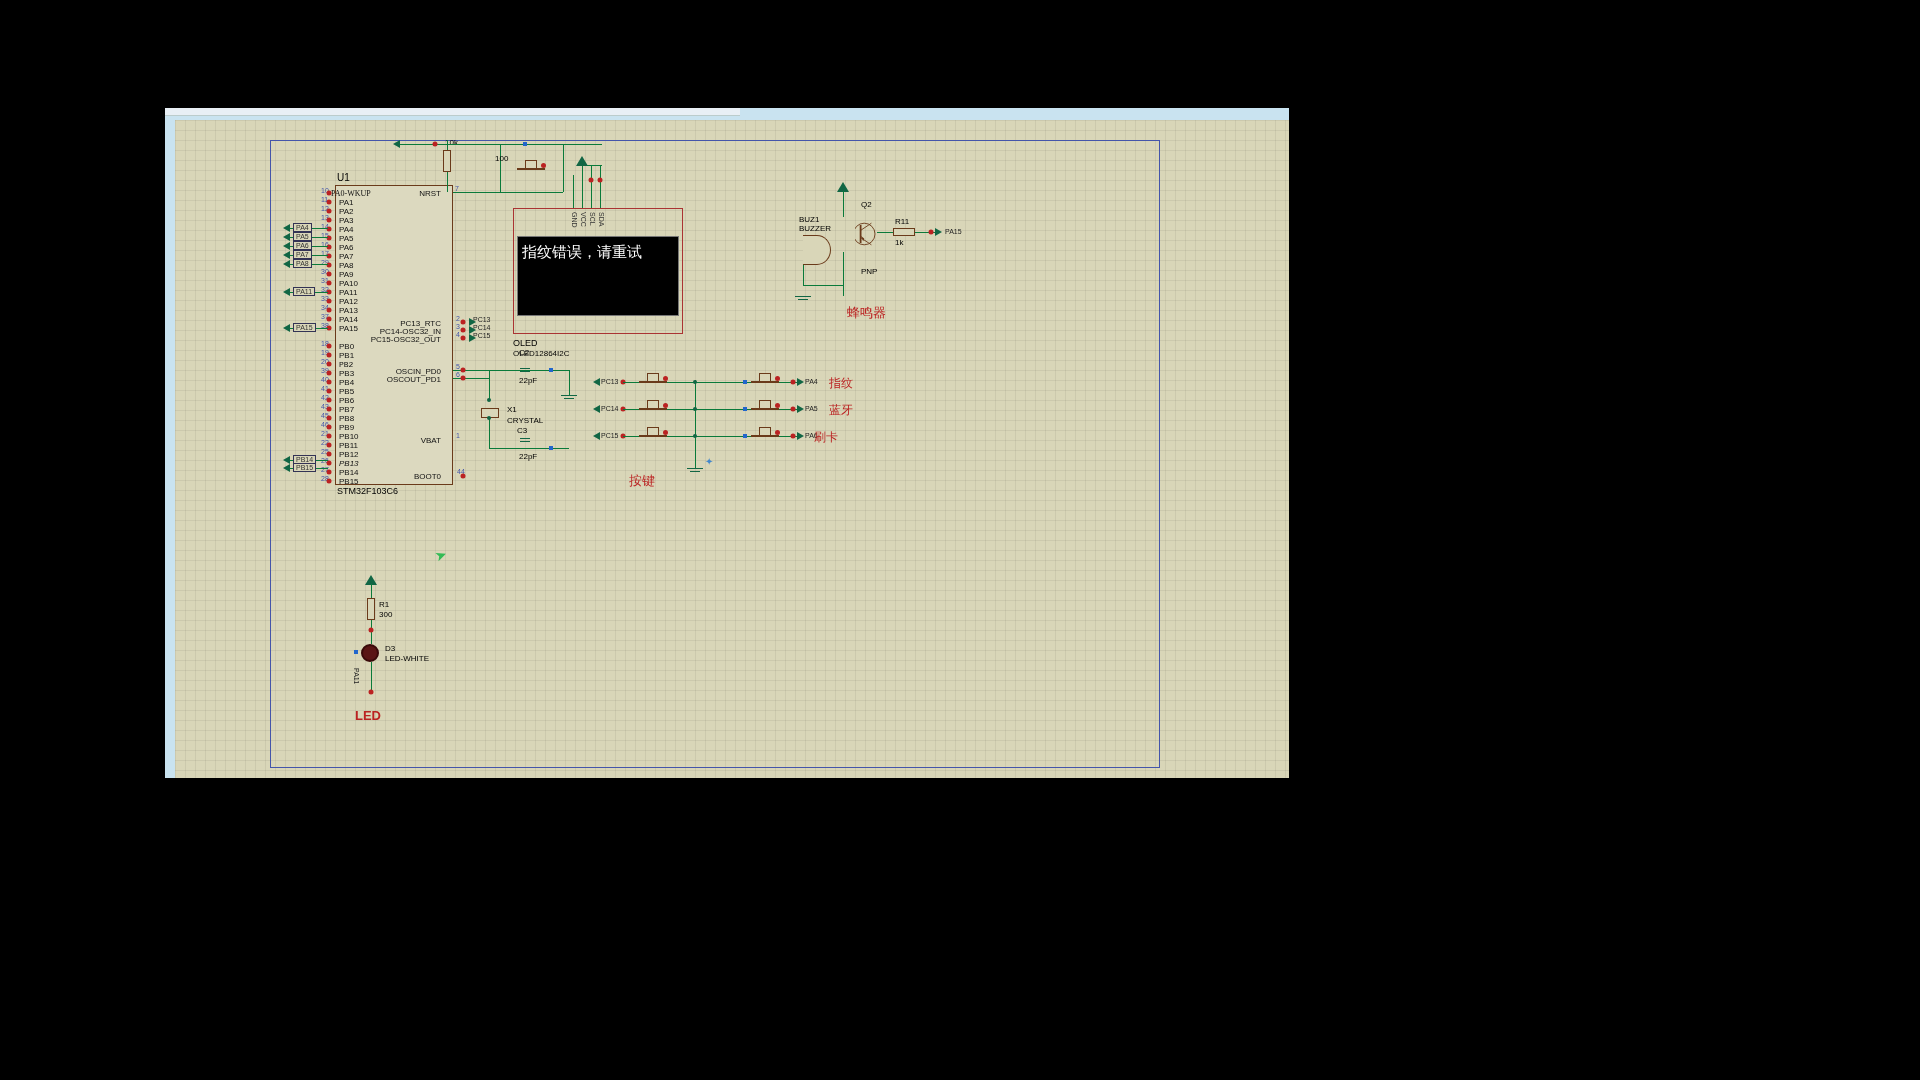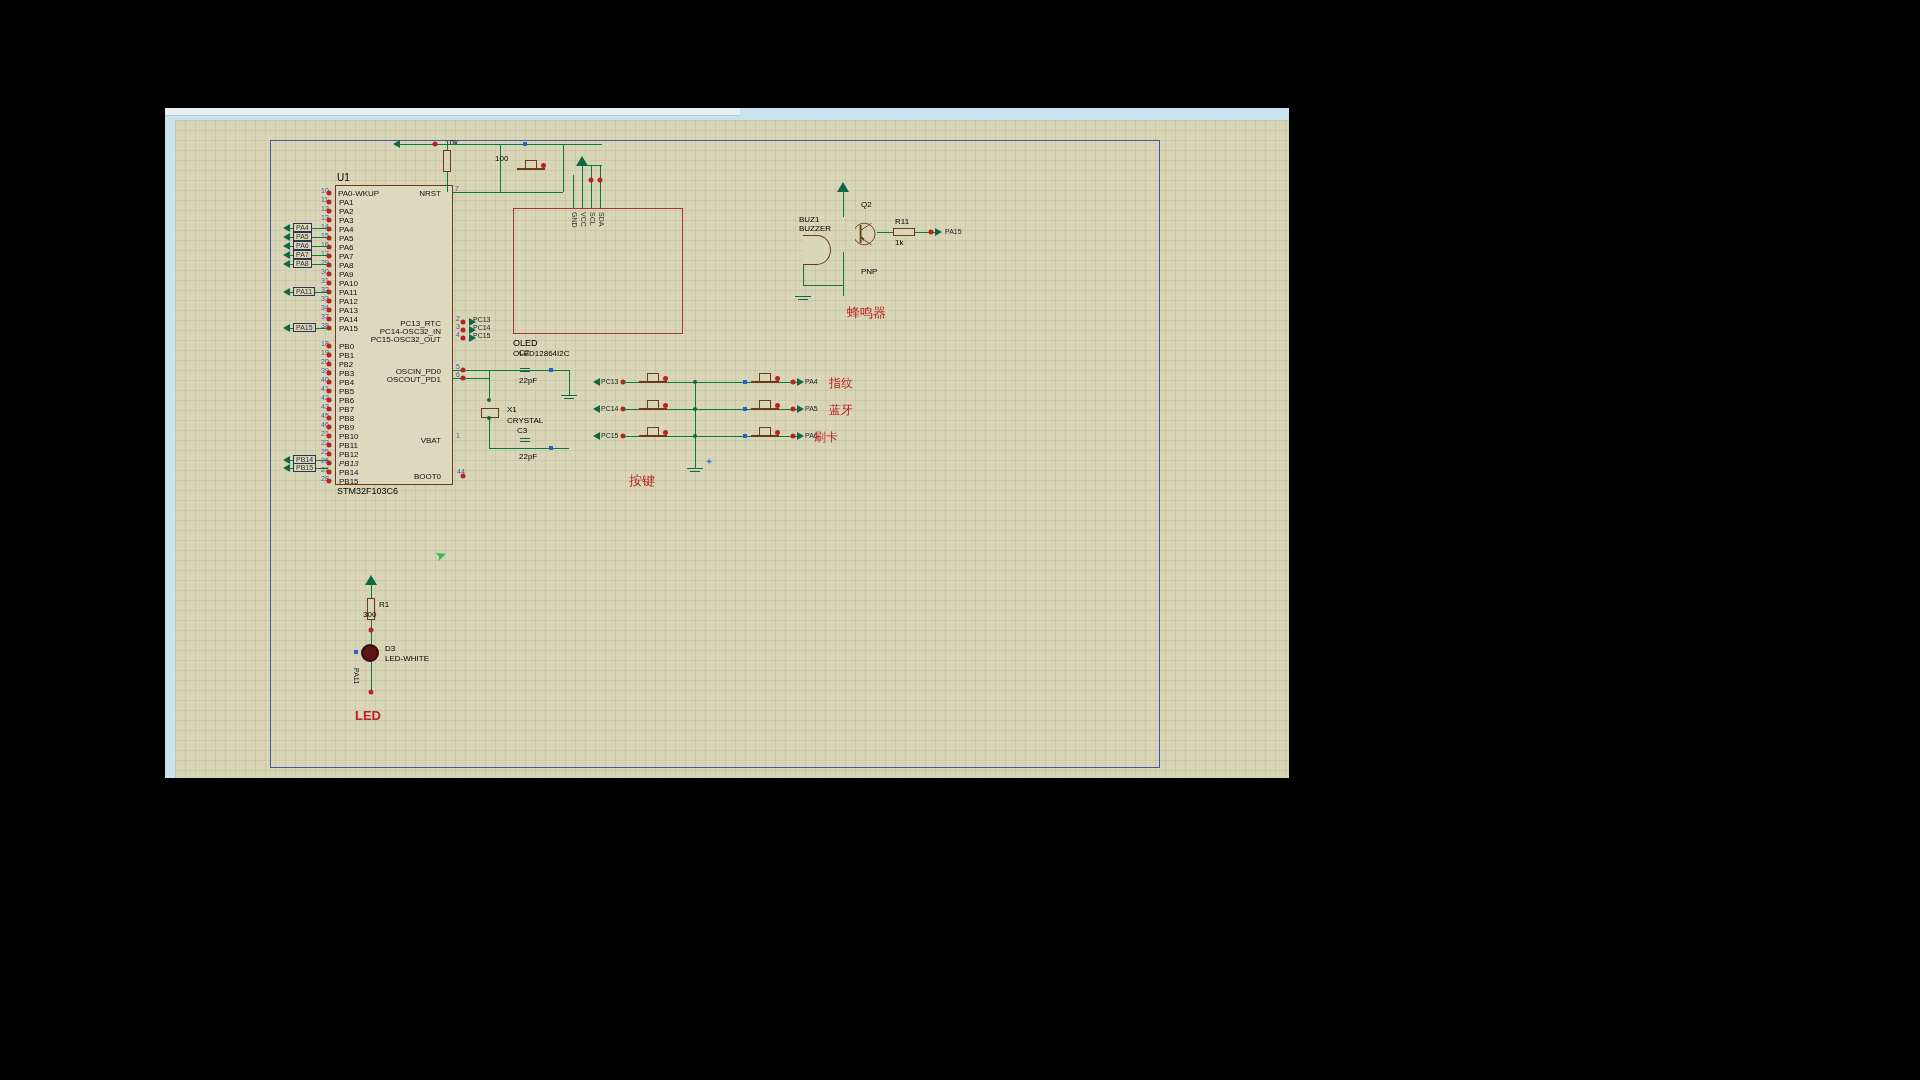--- a/index.html
+++ b/index.html
@@ -360,21 +360,21 @@
   <div class="toolbar"></div>
 
   <div class="canvas-wrap">
     <div class="sheet-border"></div>
 
     <div class="mcu"></div>
     <div class="mcu-ref">U1</div>
     <div class="mcu-part">STM32F103C6</div>
 
     <div id="mcu-left">
-        <div class="pin-label-l" style="left: 163px; top: 69px;">PA0-WKUP</div>
+        <div class="pin-label-l" style="left: 156px; top: 69px; font-family: Liberation Serif, serif;">PA0-WKUP</div>
         <div class="pin-num" style="left: 146px; top: 67px;">10</div>
         <div class="pin-dot" style="left: 154px; top: 73px;"></div>
         <div class="pin-label-l" style="left: 164px; top: 78px;">PA1</div>
         <div class="pin-num" style="left: 146px; top: 76px;">11</div>
         <div class="pin-dot" style="left: 154px; top: 82px;"></div>
         <div class="pin-label-l" style="left: 164px; top: 87px;">PA2</div>
         <div class="pin-num" style="left: 146px; top: 85px;">12</div>
         <div class="pin-dot" style="left: 154px; top: 91px;"></div>
         <div class="pin-label-l" style="left: 164px; top: 96px;">PA3</div>
         <div class="pin-num" style="left: 146px; top: 94px;">13</div>
@@ -538,20 +538,23 @@
         <div class="led"></div>
     </div>
     <div class="wire wire-v" style="left:388px;top:24px;height:48px"></div>
     <div class="wire wire-h" style="left:272px;top:24px;width:155px"></div>
     <div class="arrow-l" style="left:218px;top:24px"></div>
     <div class="wire wire-h" style="left:225px;top:24px;width:48px"></div>
     <div class="blue-sq" style="left:350px;top:24px"></div>
     <div class="pin-dot" style="left:260px;top:24px"></div>
 
     <div class="oled-outline"></div>
+    <div class="oled-screen">
+      <span>指纹错误，请重试</span>
+    </div>
     <div class="oled-lbl" style="left:338px;top:218px">OLED</div>
     <div class="oled-lbl" style="left:338px;top:229px;font-size:8px">OLED12864I2C</div>
 
     <div style="position:absolute;left:396px;top:92px;font-size:7px;writing-mode:vertical-rl;color:#333">GND</div>
     <div style="position:absolute;left:405px;top:92px;font-size:7px;writing-mode:vertical-rl;color:#333">VCC</div>
     <div style="position:absolute;left:414px;top:92px;font-size:7px;writing-mode:vertical-rl;color:#333">SCL</div>
     <div style="position:absolute;left:423px;top:92px;font-size:7px;writing-mode:vertical-rl;color:#333">SDA</div>
     <div class="wire wire-v" style="left:398px;top:55px;height:33px"></div>
     <div class="wire wire-v" style="left:407px;top:45px;height:43px"></div>
     <div class="wire wire-v" style="left:416px;top:45px;height:43px"></div>
@@ -694,21 +697,21 @@
     <div class="node-dot" style="left:520px;top:262px"></div>
     <div class="node-dot" style="left:520px;top:289px"></div>
     <div class="node-dot" style="left:520px;top:316px"></div>
 
     <div style="position:absolute;left:530px;top:336px;color:#48c;font-size:10px">✦</div>
 
     <div class="pwr-tri" style="left:196px;top:455px"></div>
     <div class="wire wire-v" style="left:196px;top:464px;height:14px"></div>
     <div class="resistor-v" style="left:192px;top:478px"></div>
     <div class="comp-lbl" style="left:204px;top:480px">R1</div>
-    <div class="comp-lbl" style="left:188px;top:490px">300</div>
+    <div class="comp-lbl" style="left:204px;top:490px">300</div>
     <div class="wire wire-v" style="left:196px;top:500px;height:24px"></div>
     <div class="led-diode"></div>
     <div class="comp-lbl" style="left:210px;top:524px">D3</div>
     <div class="comp-lbl" style="left:210px;top:534px">LED-WHITE</div>
     <div class="wire wire-v" style="left:196px;top:542px;height:30px"></div>
     <div class="pin-dot" style="left:196px;top:572px"></div>
     <div class="net-lbl" style="left:178px;top:548px;writing-mode:vertical-rl">PA11</div>
     <div class="section-lbl" style="left:180px;top:588px;font-weight:bold">LED</div>
     <div class="blue-sq" style="left:181px;top:532px"></div>
     <div class="pin-dot" style="left:196px;top:510px"></div>

